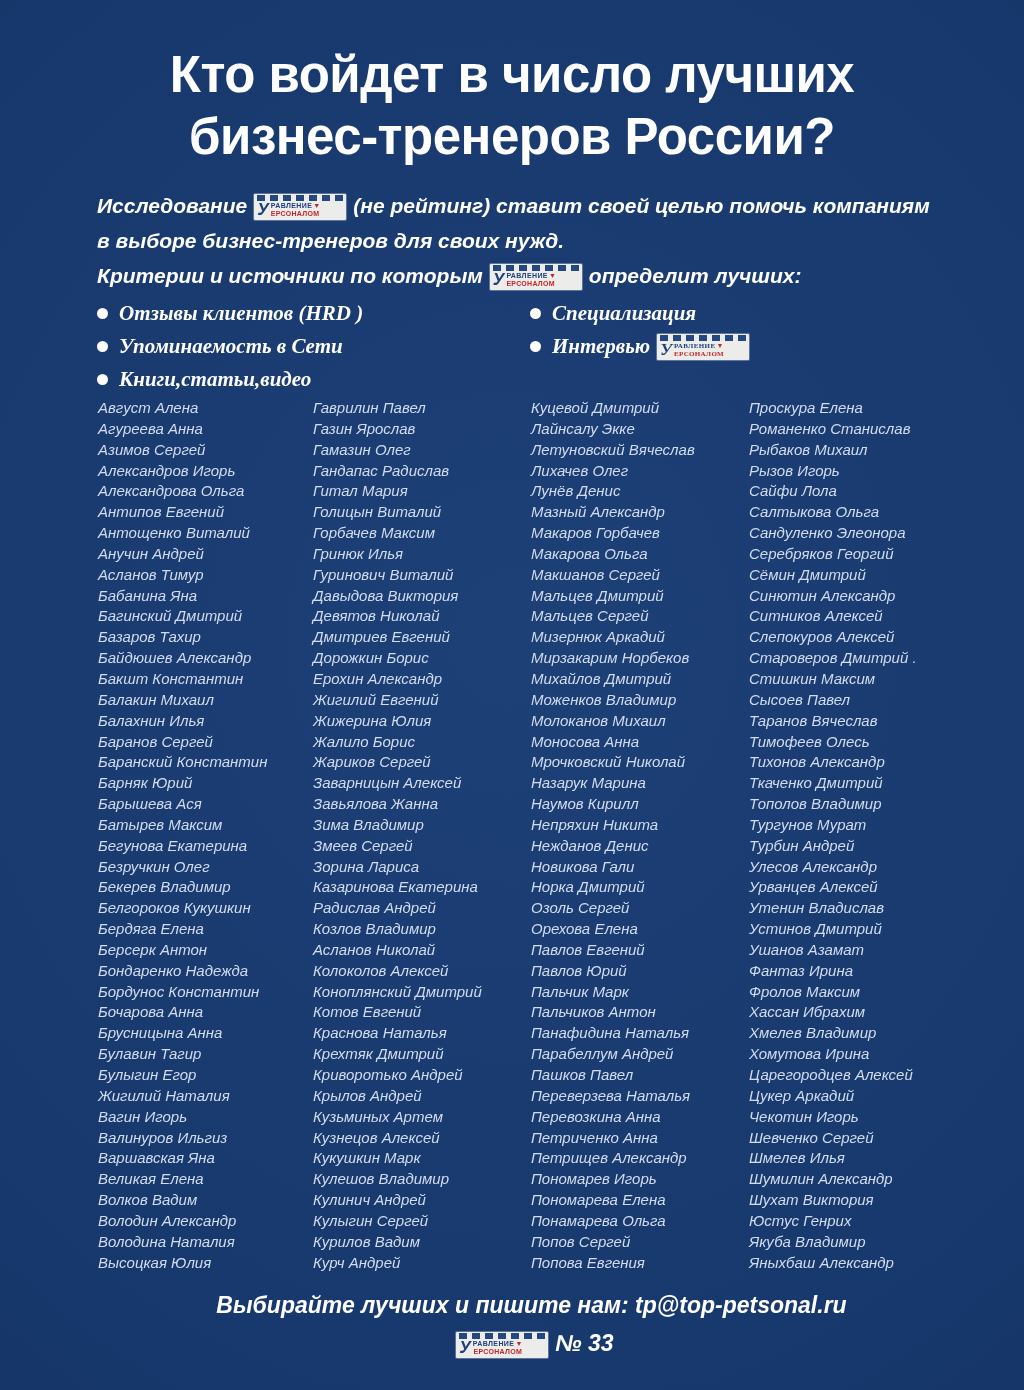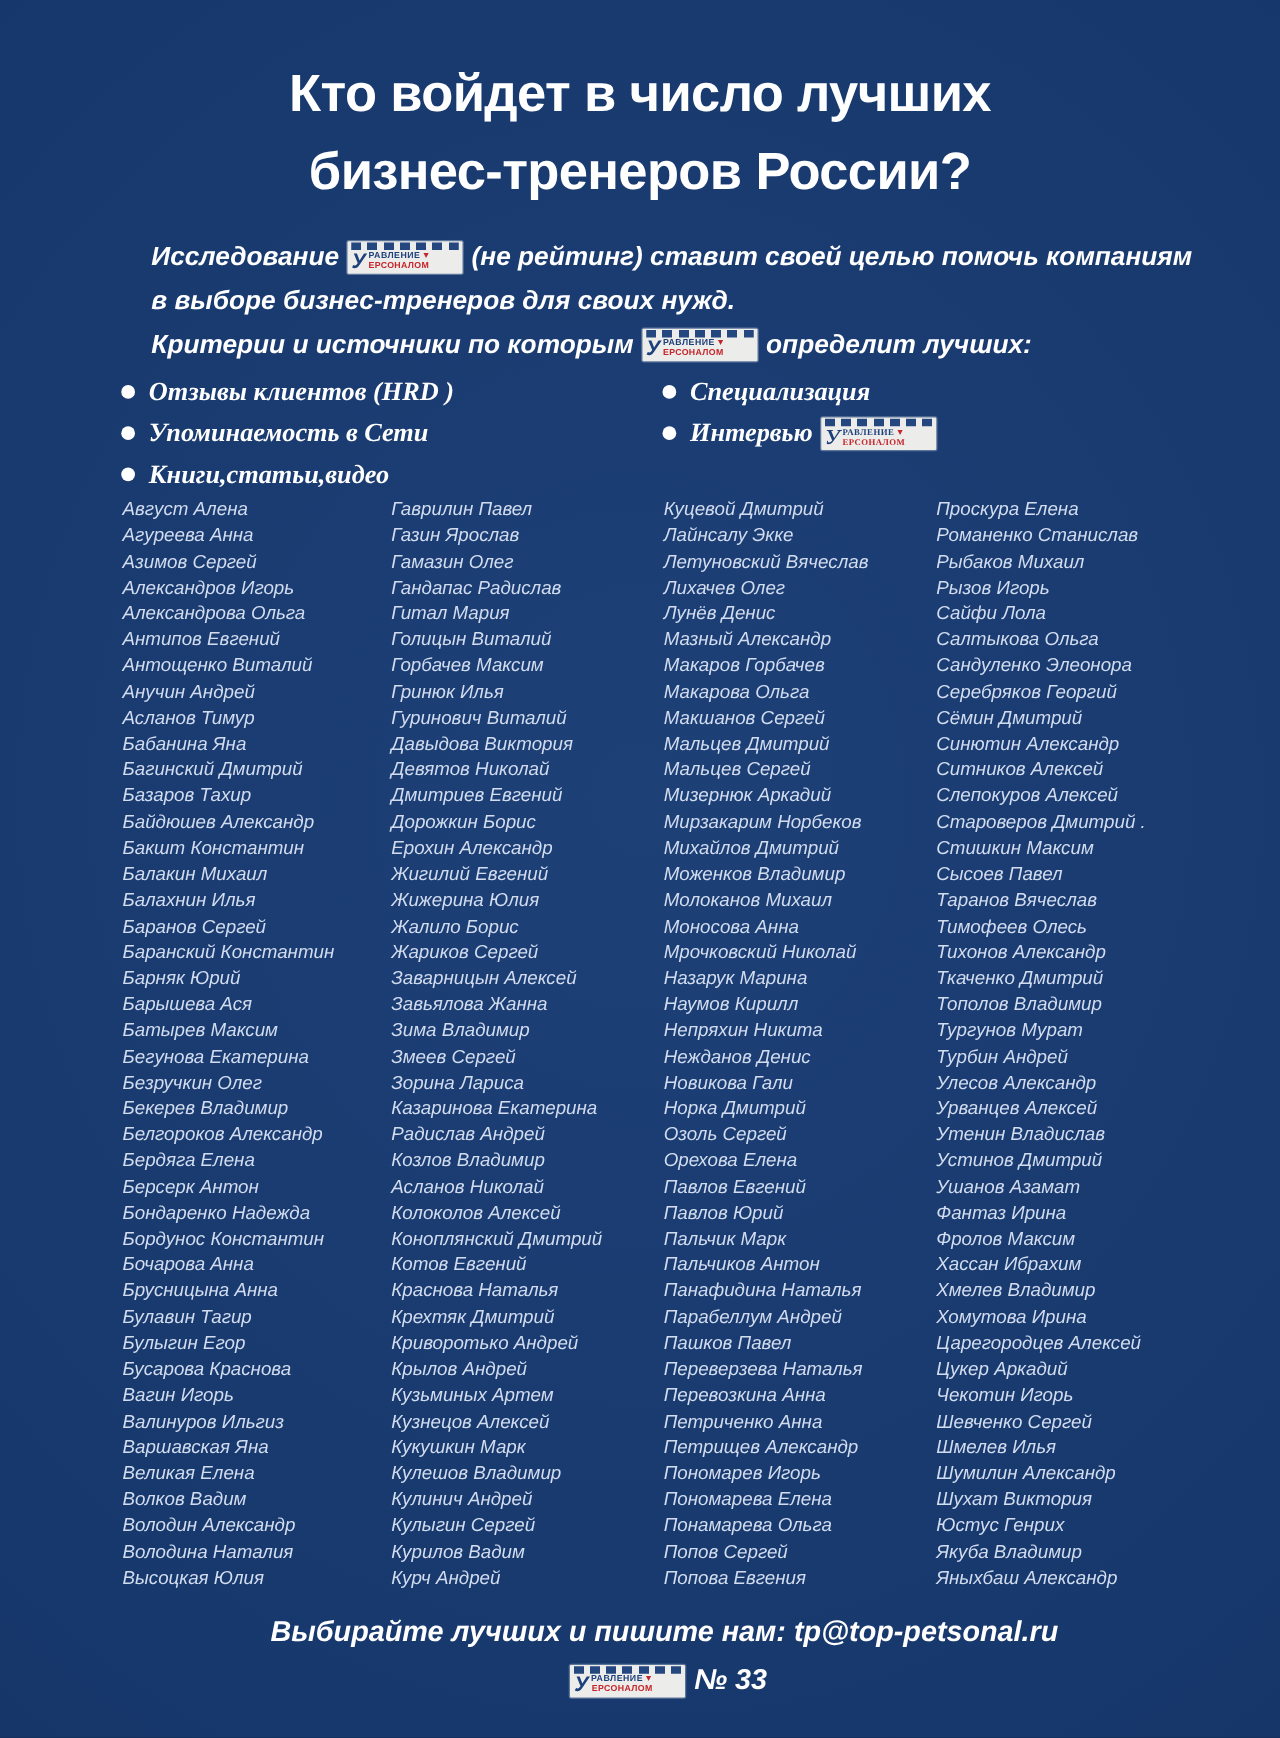--- a/index.html
+++ b/index.html
@@ -7,23 +7,23 @@
     width:1024px;height:1390px;
     font-family:"Liberation Sans", sans-serif;
     background:#122f5e;
   }
   .poster{
     position:relative;width:1024px;height:1390px;overflow:hidden;
     background:radial-gradient(ellipse 130% 105% at 50% 46%, #1d4077 0%, #17386c 55%, #133162 82%, #0c2450 100%);
   }
   
   .title-block{position:absolute;top:44px;left:0;right:0;text-align:center;color:#ffffff;}
-  .title-line{font-size:42px;font-weight:bold;line-height:62px;letter-spacing:-0.5px;}
-  
-  .intro{position:absolute;top:188px;left:97px;width:880px;color:#ffffff;font-weight:bold;font-style:italic;margin-left:24px;}
+  .title-line{font-size:51px;font-weight:bold;line-height:62px;letter-spacing:-0.5px;}
+  
+  .intro{position:absolute;top:188px;left:97px;width:880px;color:#ffffff;font-weight:bold;font-style:italic;}
   .intro-line{margin:0;font-size:21px;line-height:35px;}
   
   .criteria{position:absolute;top:297px;left:97px;right:40px;display:flex;color:#ffffff;}
   .crit-col{display:flex;flex-direction:column;font-family:Liberation Serif, serif;}
   .crit-col.left{width:433px;}
   .bullet-item{display:flex;align-items:center;font-size:21px;font-weight:bold;font-style:italic;line-height:33px;}
   .dot{display:inline-block;flex:0 0 auto;width:11px;height:11px;border-radius:50%;background:#ffffff;margin-right:11px;}
   
   .names{position:absolute;top:398px;left:98px;display:grid;grid-template-columns:215px 218px 218px 230px;color:#d2dcef;font-style:italic;}
   .name-item{font-size:15px;line-height:20.85px;white-space:nowrap;}
@@ -138,30 +138,30 @@
         <div class="name-item">Балакин Михаил</div>
         <div class="name-item">Балахнин Илья</div>
         <div class="name-item">Баранов Сергей</div>
         <div class="name-item">Баранский Константин</div>
         <div class="name-item">Барняк Юрий</div>
         <div class="name-item">Барышева Ася</div>
         <div class="name-item">Батырев Максим</div>
         <div class="name-item">Бегунова Екатерина</div>
         <div class="name-item">Безручкин Олег</div>
         <div class="name-item">Бекерев Владимир</div>
-        <div class="name-item">Белгороков Александр</div>
+        <div class="name-item">Белгороков Кукушкин</div>
         <div class="name-item">Бердяга Елена</div>
         <div class="name-item">Берсерк Антон</div>
         <div class="name-item">Бондаренко Надежда</div>
         <div class="name-item">Бордунос Константин</div>
         <div class="name-item">Бочарова Анна</div>
         <div class="name-item">Брусницына Анна</div>
         <div class="name-item">Булавин Тагир</div>
         <div class="name-item">Булыгин Егор</div>
-        <div class="name-item">Бусарова Краснова</div>
+        <div class="name-item">Жигилий Наталия</div>
         <div class="name-item">Вагин Игорь</div>
         <div class="name-item">Валинуров Ильгиз</div>
         <div class="name-item">Варшавская Яна</div>
         <div class="name-item">Великая Елена</div>
         <div class="name-item">Волков Вадим</div>
         <div class="name-item">Володин Александр</div>
         <div class="name-item">Володина Наталия</div>
         <div class="name-item">Высоцкая Юлия</div>
       </div>
     <div class="name-col">

